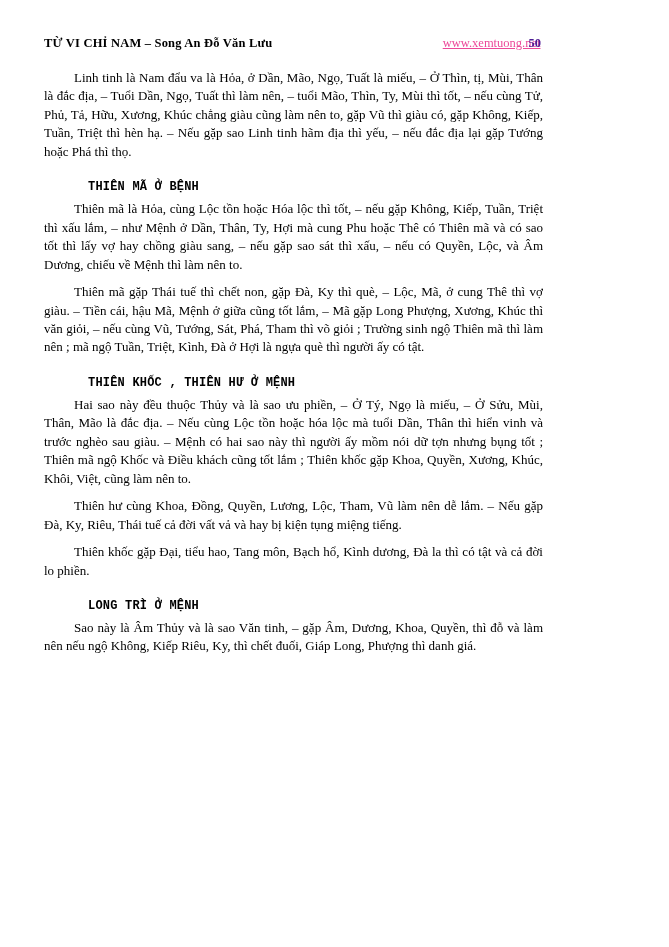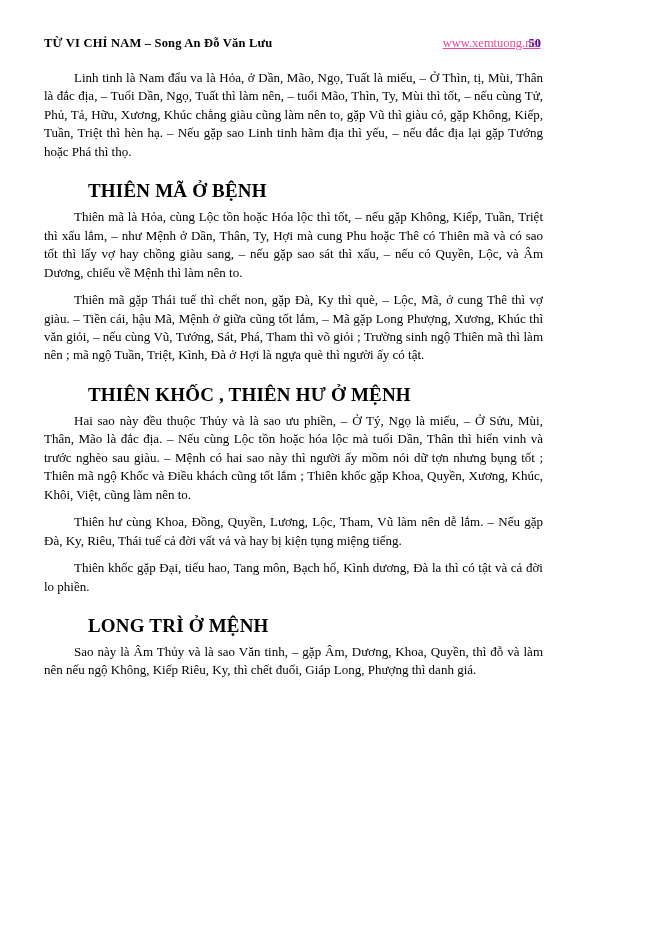--- a/index.html
+++ b/index.html
@@ -57,25 +57,26 @@
     text-align: justify;
     text-justify: inter-word;
   }
   p.indent {
     text-indent: 30px;
   }
   .blk {
     margin-bottom: 9px;
   }
   h2.section {
-    font-size: 19px;
+    font-size: 12px;
     font-weight: bold;
     margin: 19px 0 6px 0;
     padding-left: 44px;
     letter-spacing: 0.2px;
+    font-family: Liberation Mono, monospace;
   }
 </style>
 </head>
 <body>
 
 <div class="page">
 
   <div class="header">
     <div class="header-left">TỪ VI CHỈ NAM – Song An Đỗ Văn Lưu</div>
     <div class="header-right">

